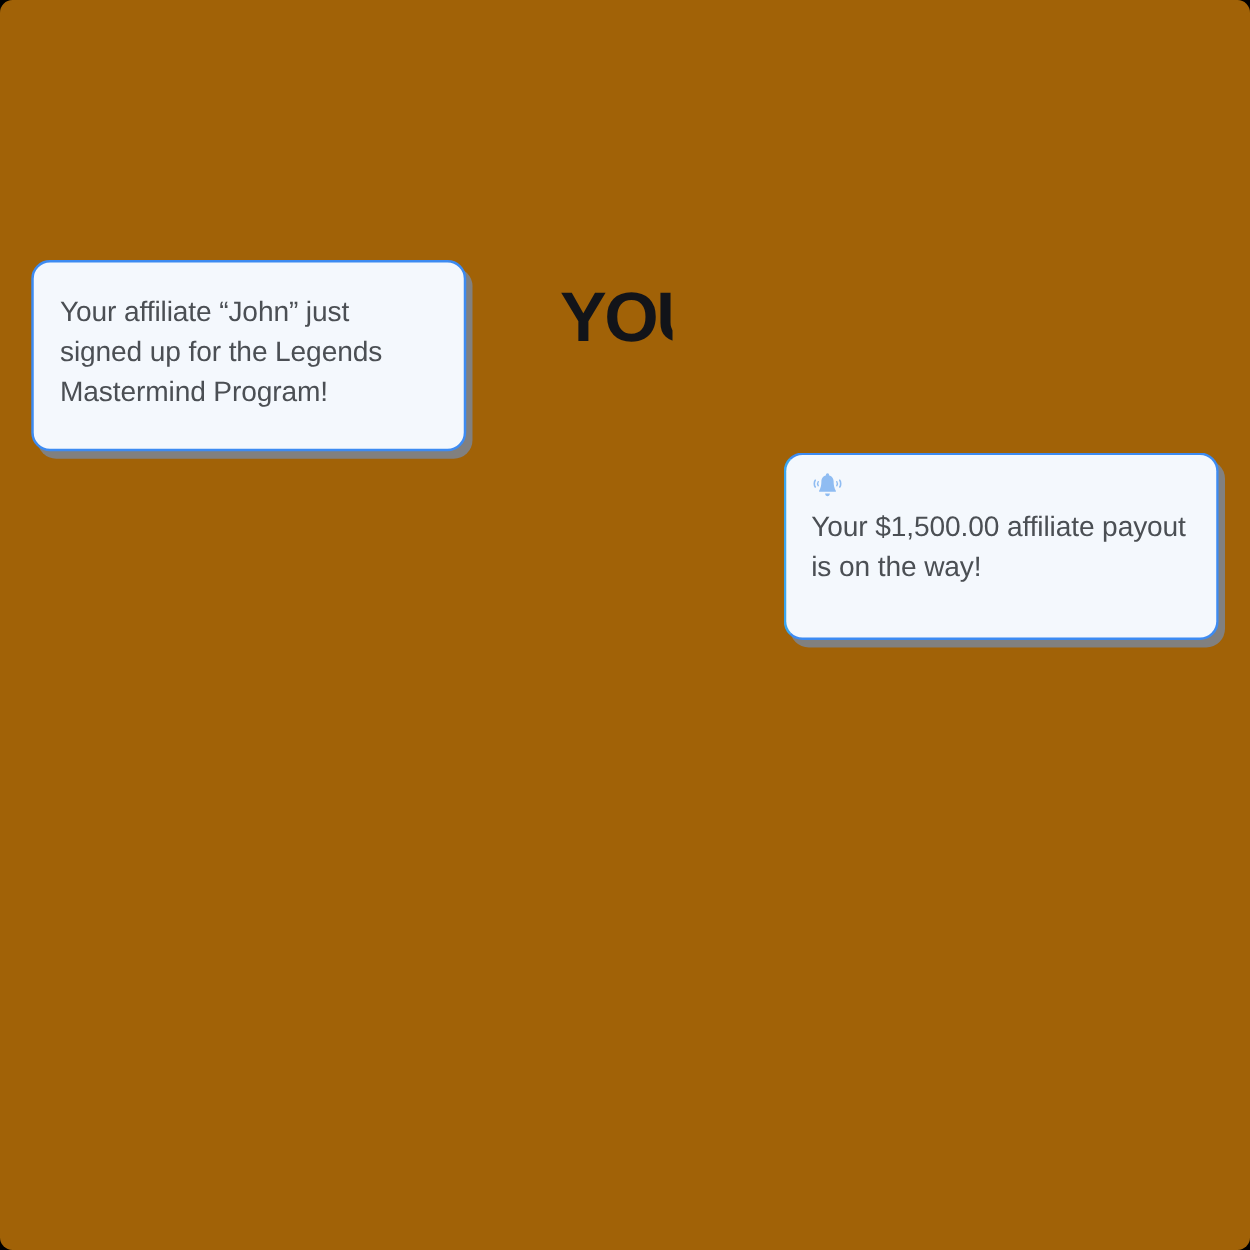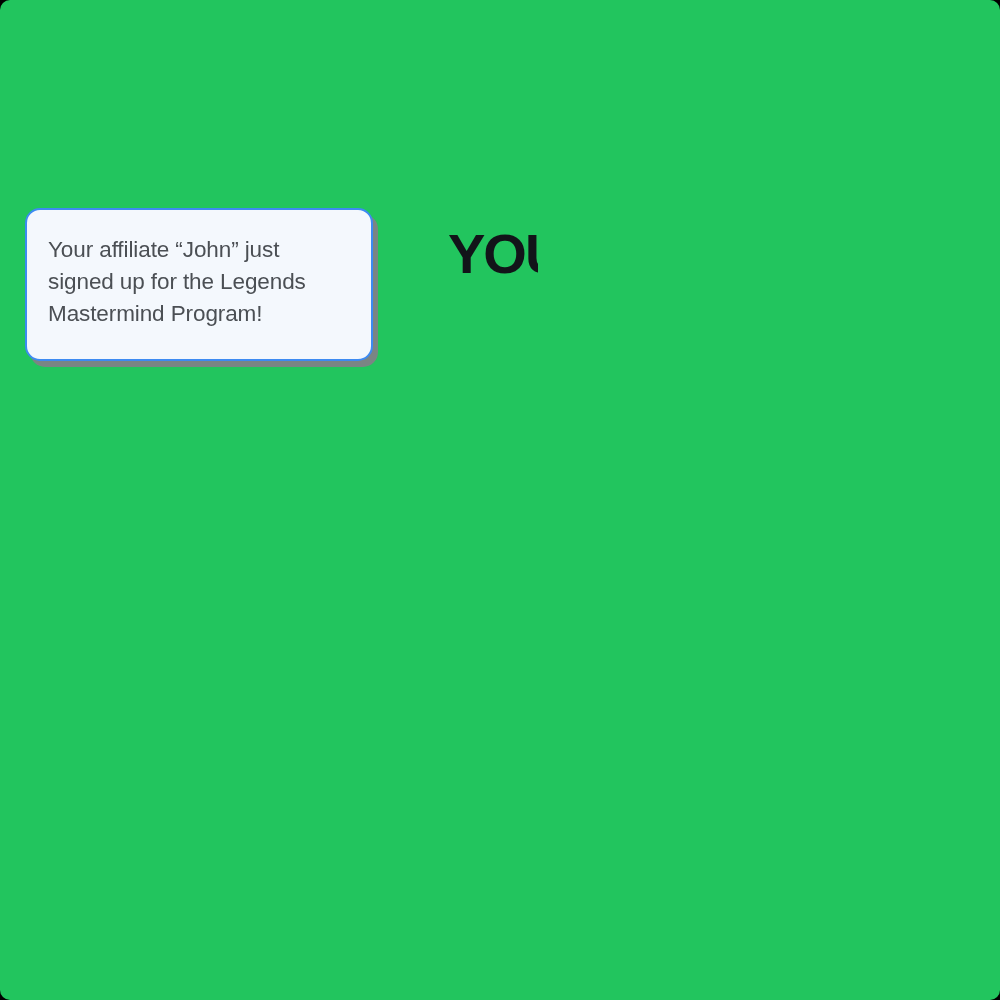--- a/index.html
+++ b/index.html
@@ -11,21 +11,21 @@
     width: 1000px;
     height: 1000px;
     overflow: hidden;
     font-family: "Liberation Sans", sans-serif;
   }
 
   #stage {
     position: relative;
     width: 1000px;
     height: 1000px;
-    background: #22c55e;
+    background: #a16207;
     border-radius: 10px;
     overflow: hidden;
   }
 
   
   .notif-card {
     position: absolute;
     box-sizing: border-box;
     background: #f4f8fd;
     border: 2px solid #3d8bf2;
@@ -98,14 +98,36 @@
 <body>
 
 <div id="stage">
 
   <div class="notif-card" id="card-affiliate-signup">
     <p class="notif-text">Your affiliate “John” just signed up for the Legends Mastermind Program!</p>
   </div>
 
   <div id="center-headline">YOU</div>
 
+  <div class="notif-card" id="card-affiliate-payout">
+    <span class="bell-icon-wrap">
+      <svg viewBox="0 0 26 22" xmlns="http://www.w3.org/2000/svg">
+
+        <path d="M3.2 6.2 C2.2 7.6 2.2 10.2 3.2 11.6" fill="none" stroke="#8fbcf2" stroke-width="1.3" stroke-linecap="round"></path>
+        <path d="M5.6 7.3 C5.0 8.2 5.0 9.7 5.6 10.6" fill="none" stroke="#8fbcf2" stroke-width="1.1" stroke-linecap="round"></path>
+
+        <path d="M22.8 6.2 C23.8 7.6 23.8 10.2 22.8 11.6" fill="none" stroke="#8fbcf2" stroke-width="1.3" stroke-linecap="round"></path>
+        <path d="M20.4 7.3 C21.0 8.2 21.0 9.7 20.4 10.6" fill="none" stroke="#8fbcf2" stroke-width="1.1" stroke-linecap="round"></path>
+
+        <path d="M13 2.2 C10.0 2.2 8.1 4.3 8.1 7.2 C8.1 11.4 6.9 13.6 6.3 14.5
+                 C6.05 14.9 6.35 15.4 6.85 15.4 L19.15 15.4
+                 C19.65 15.4 19.95 14.9 19.7 14.5
+                 C19.1 13.6 17.9 11.4 17.9 7.2 C17.9 4.3 16.0 2.2 13 2.2 Z" fill="#8fbcf2"></path>
+
+        <circle cx="13" cy="1.9" r="1.3" fill="#8fbcf2"></circle>
+
+        <path d="M11.1 16.7 C11.1 18.0 11.95 18.9 13 18.9 C14.05 18.9 14.9 18.0 14.9 16.7 Z" fill="#8fbcf2"></path>
+      </svg>
+    </span>
+    <p class="notif-text">Your $1,500.00 affiliate payout is on the way!</p>
+  </div>
 
 </div>
 
 </body></html>

